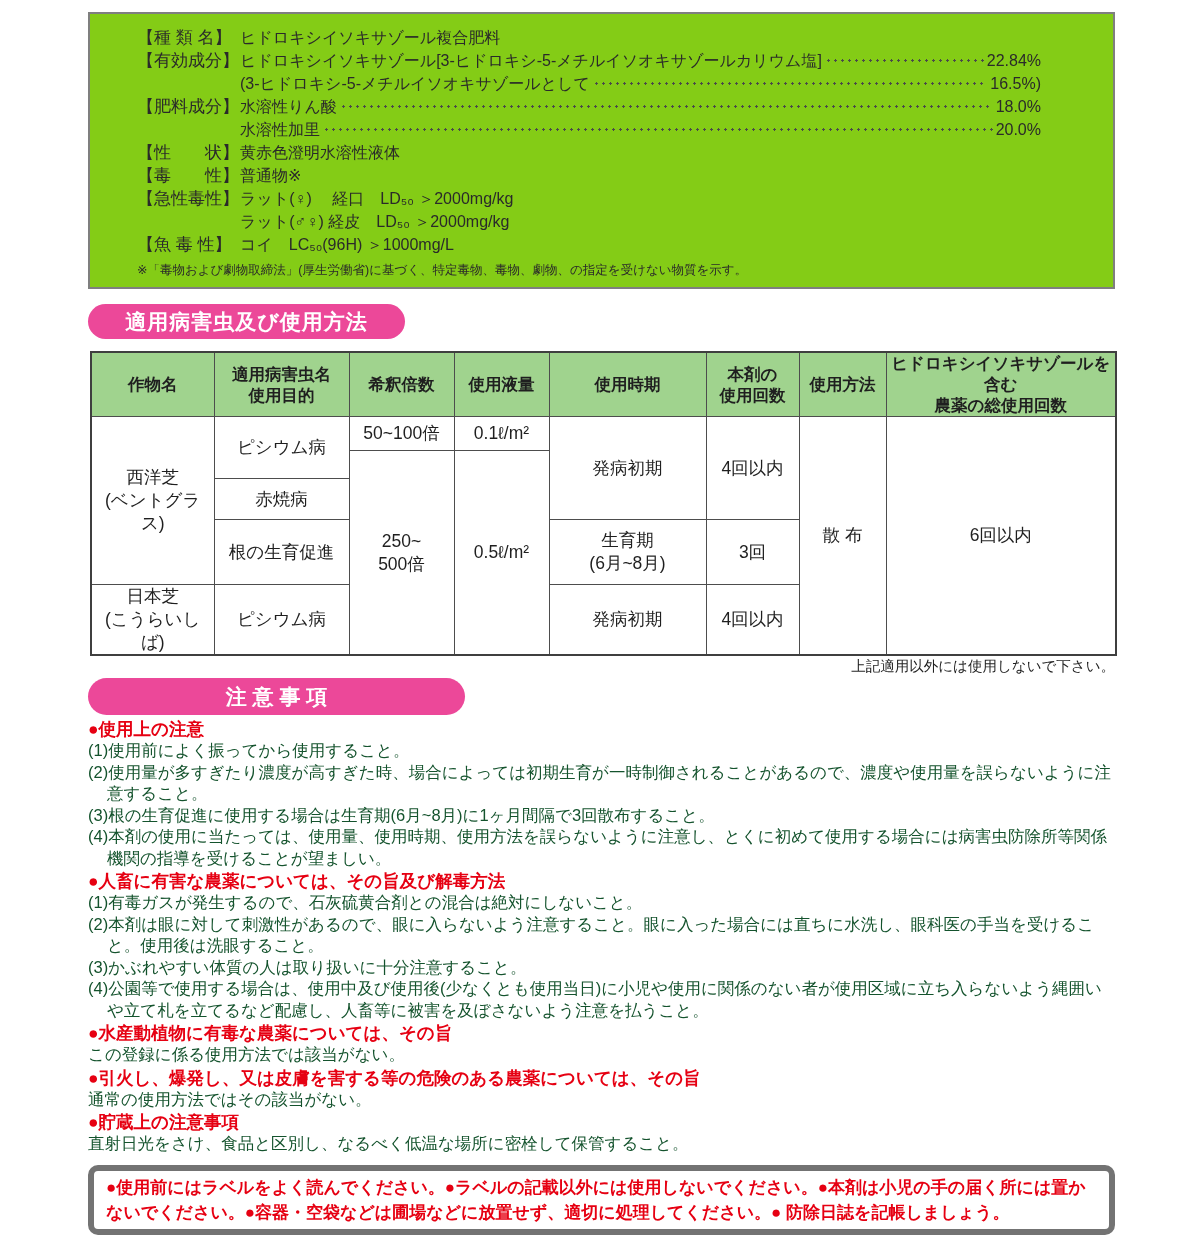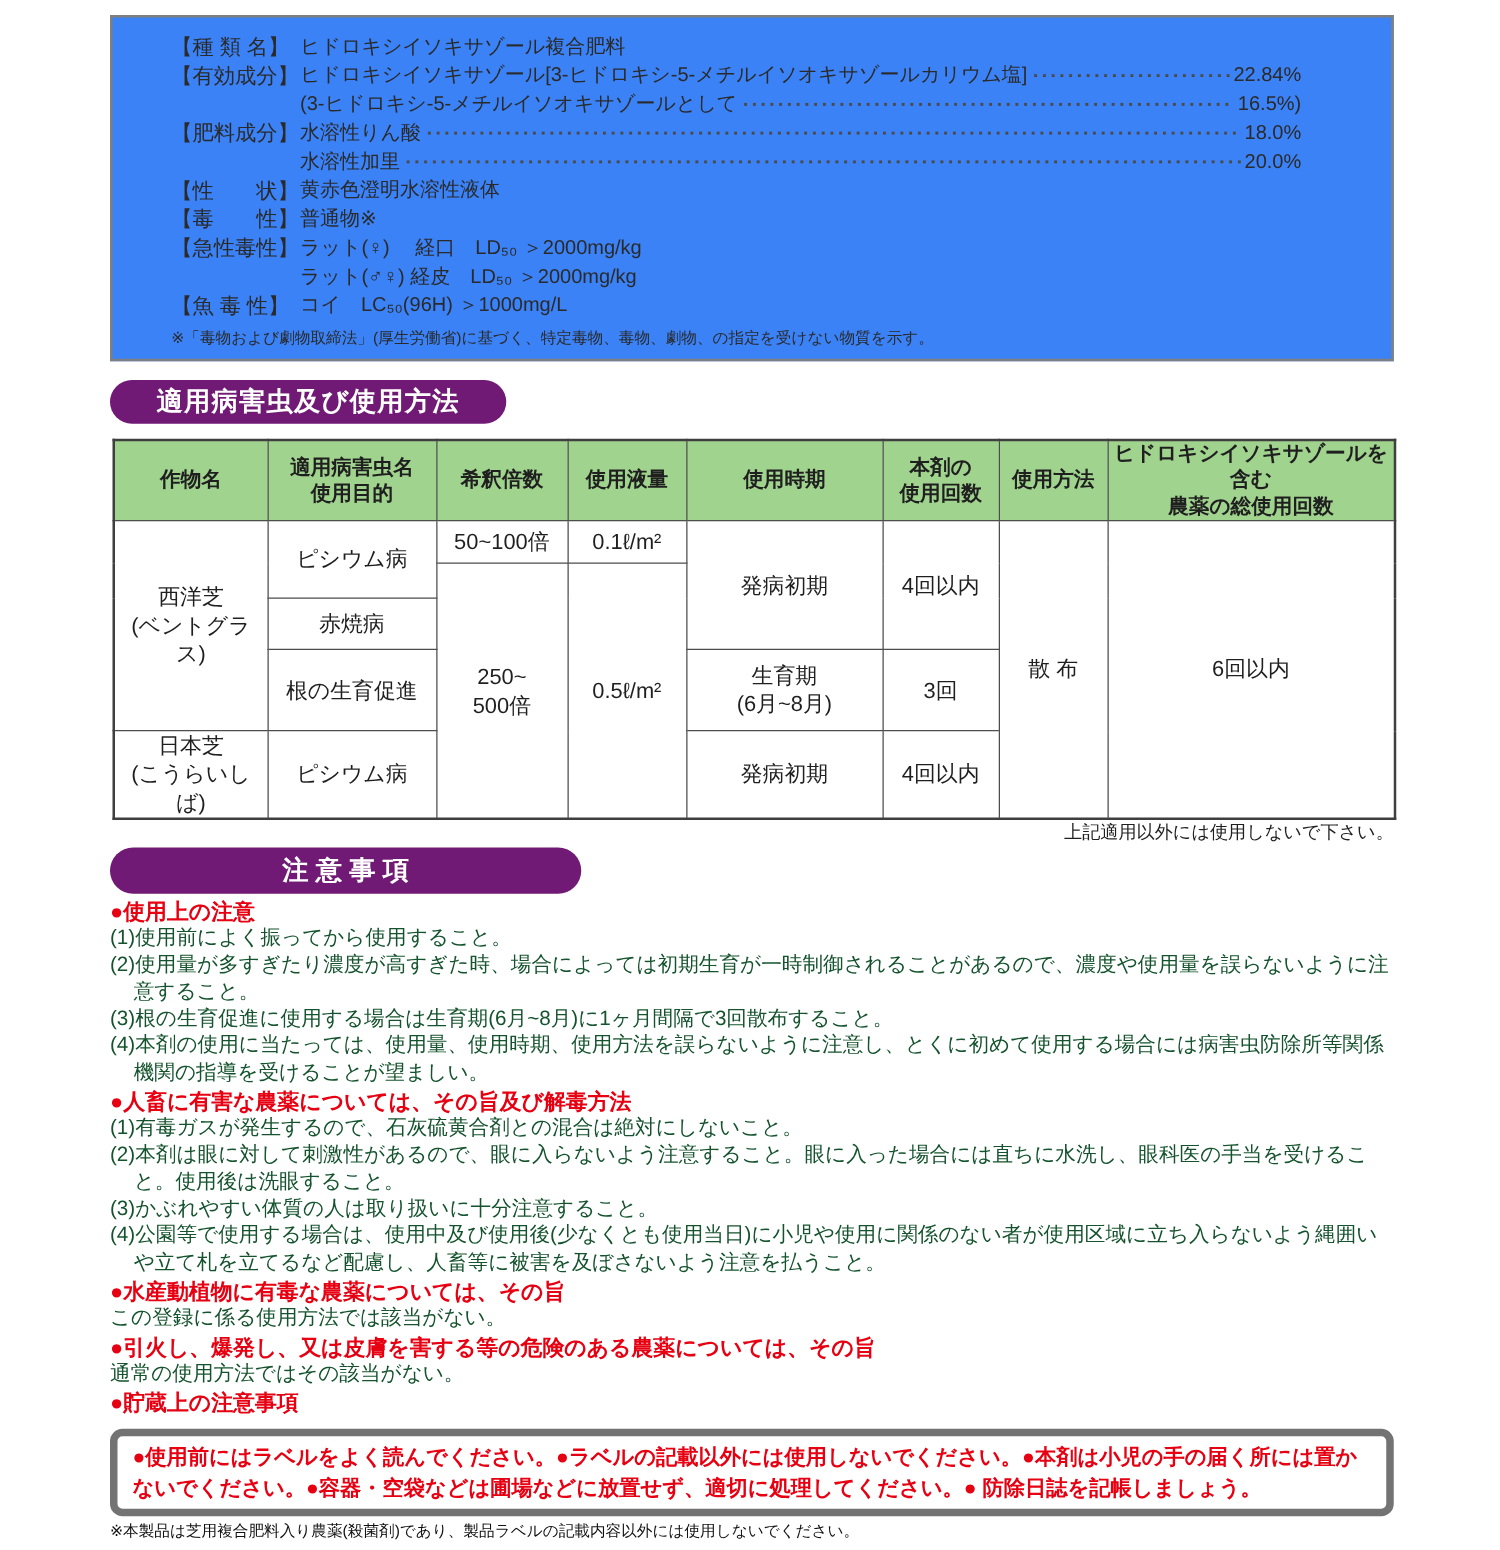--- a/index.html
+++ b/index.html
@@ -6,38 +6,38 @@
   html,body { background:#ffffff; }
   body {
     width:1200px; height:1240px; overflow:hidden; position:relative;
     font-family:"Liberation Sans","DejaVu Sans",sans-serif;
     color:#222222;
   }
 
   
   .spec-box {
     margin:12px 85px 0 88px; width:1027px;
-    border:2px solid #7f7f7f; background:#3b82f6;
+    border:2px solid #7f7f7f; background:#84cc16;
     padding:12px 72px 8px 47px;
   }
   .spec-row { display:flex; }
   .spec-label { flex:0 0 103px; font-size:17px; line-height:23px; color:#2a2a2a; white-space:nowrap; }
   .spec-lines { flex:1 1 auto; min-width:0; }
   .spec-line { display:flex; align-items:baseline; font-size:16px; line-height:23px; color:#2a2a2a; }
   .spec-line .lt { white-space:nowrap; }
   .spec-line .leader {
     flex:1 1 auto; min-width:12px; height:10px; margin:0 3px; align-self:center;
     background:radial-gradient(circle,#4a4a4a 1.2px,transparent 1.4px) 0 50% / 7px 7px repeat-x;
   }
   .spec-line .lv { white-space:nowrap; }
   .spec-footnote { margin-top:6px; font-size:12.5px; line-height:17px; color:#2a2a2a; }
 
   
   .badge {
-    display:block; background:#701a75; color:#ffffff; font-weight:bold;
+    display:block; background:#ec4899; color:#ffffff; font-weight:bold;
     text-align:center; border-radius:19px;
   }
   .badge1 { margin:15px 0 0 88px; width:317px; font-size:21px; line-height:35px; height:35px; letter-spacing:1px; }
   .badge2 { margin:4px 0 0 88px; width:377px; font-size:21px; line-height:37px; height:37px; }
 
   
   table.usage {
     margin:12px 0 0 90px; width:1025px;
     border-collapse:collapse; table-layout:fixed;
     border:2px solid #3f3f3f;
@@ -247,20 +247,21 @@
     <div class="prec-item">この登録に係る使用方法では該当がない。</div>
   </div>
 
   <div class="prec-group">
     <div class="prec-heading">●引火し、爆発し、又は皮膚を害する等の危険のある農薬については、その旨</div>
     <div class="prec-item">通常の使用方法ではその該当がない。</div>
   </div>
 
   <div class="prec-group">
     <div class="prec-heading">●貯蔵上の注意事項</div>
+    <div class="prec-item">直射日光をさけ、食品と区別し、なるべく低温な場所に密栓して保管すること。</div>
   </div>
 
 </div>
 
 <div class="warning-box">●使用前にはラベルをよく読んでください。●ラベルの記載以外には使用しないでください。●本剤は小児の手の届く所には置かないでください。●容器・空袋などは圃場などに放置せず、適切に処理してください。● 防除日誌を記帳しましょう。</div>
 
 <div class="footnotes">
   <div class="footnote-line">※本製品は芝用複合肥料入り農薬(殺菌剤)であり、製品ラベルの記載内容以外には使用しないでください。</div>
 
 </div>

